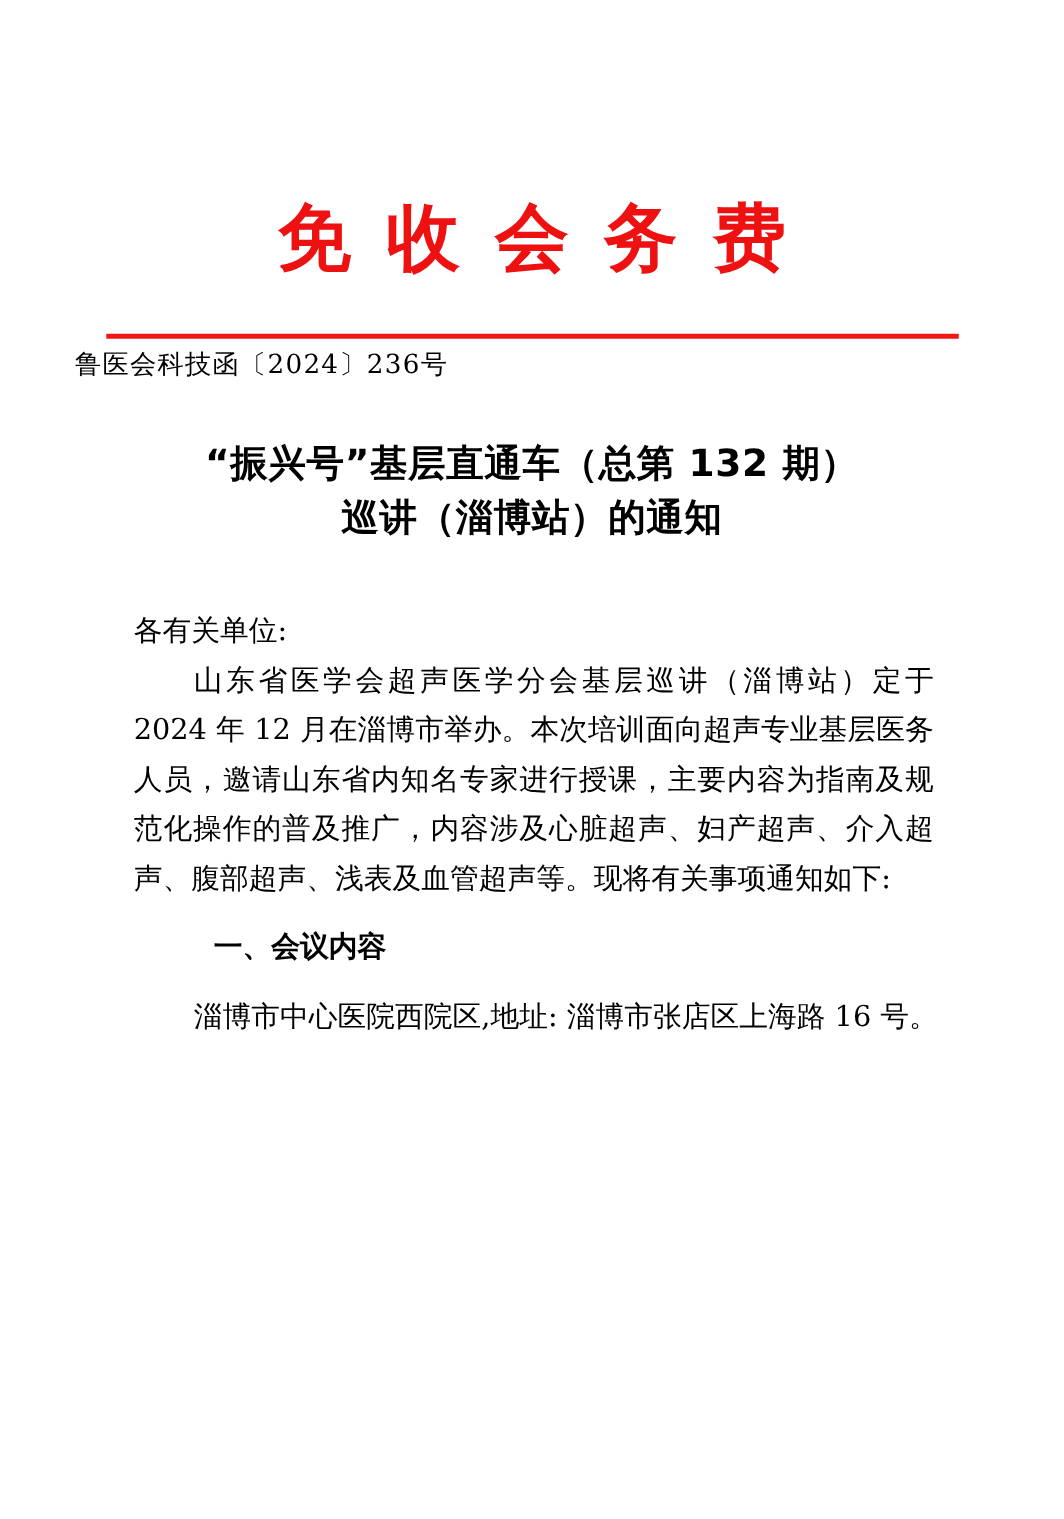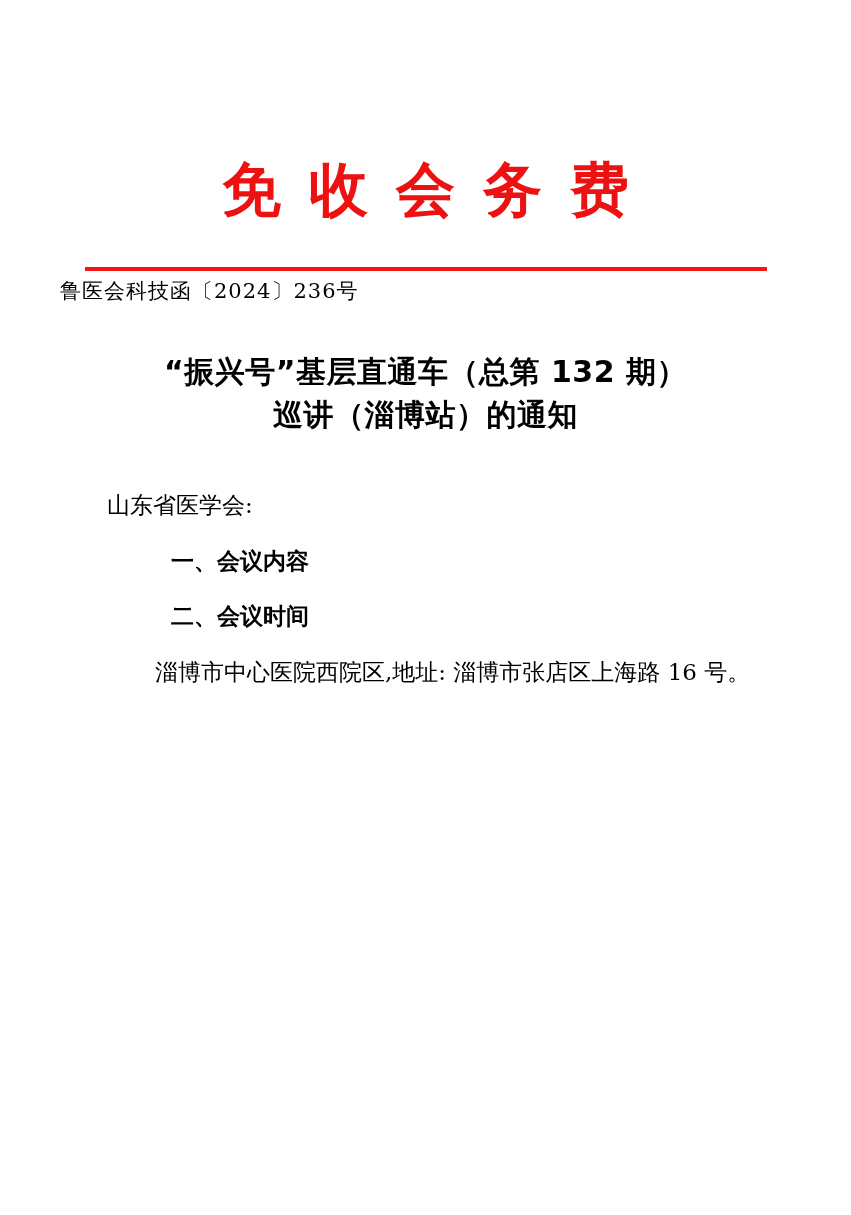--- a/index.html
+++ b/index.html
@@ -132,25 +132,25 @@
     <span class="docnum">鲁医会科技函〔2024〕236号</span>
   </div>
 
   <div class="doc-title">
     <div class="tline">“振兴号”基层直通车（总第 132 期）</div>
     <div class="tline">巡讲（淄博站）的通知</div>
   </div>
 
   <div class="body-block stack">
 
-    <p class="p">山东省医学会:</p>
+    <p class="p">各有关单位:</p>
 
+    <p class="p indent">山东省医学会超声医学分会基层巡讲（淄博站）定于 2024 年 12 月在淄博市举办。本次培训面向超声专业基层医务人员，邀请山东省内知名专家进行授课，主要内容为指南及规范化操作的普及推广，内容涉及心脏超声、妇产超声、介入超声、腹部超声、浅表及血管超声等。现将有关事项通知如下:</p>
 
     <h2 class="h2">一、会议内容</h2>
 
-    <h2 class="h2">二、会议时间</h2>
 
     <p class="p indent nowrap">淄博市中心医院西院区,地址: 淄博市张店区上海路 16 号。</p>
 
 
   </div>
 
 </div>
 
 </body></html>

